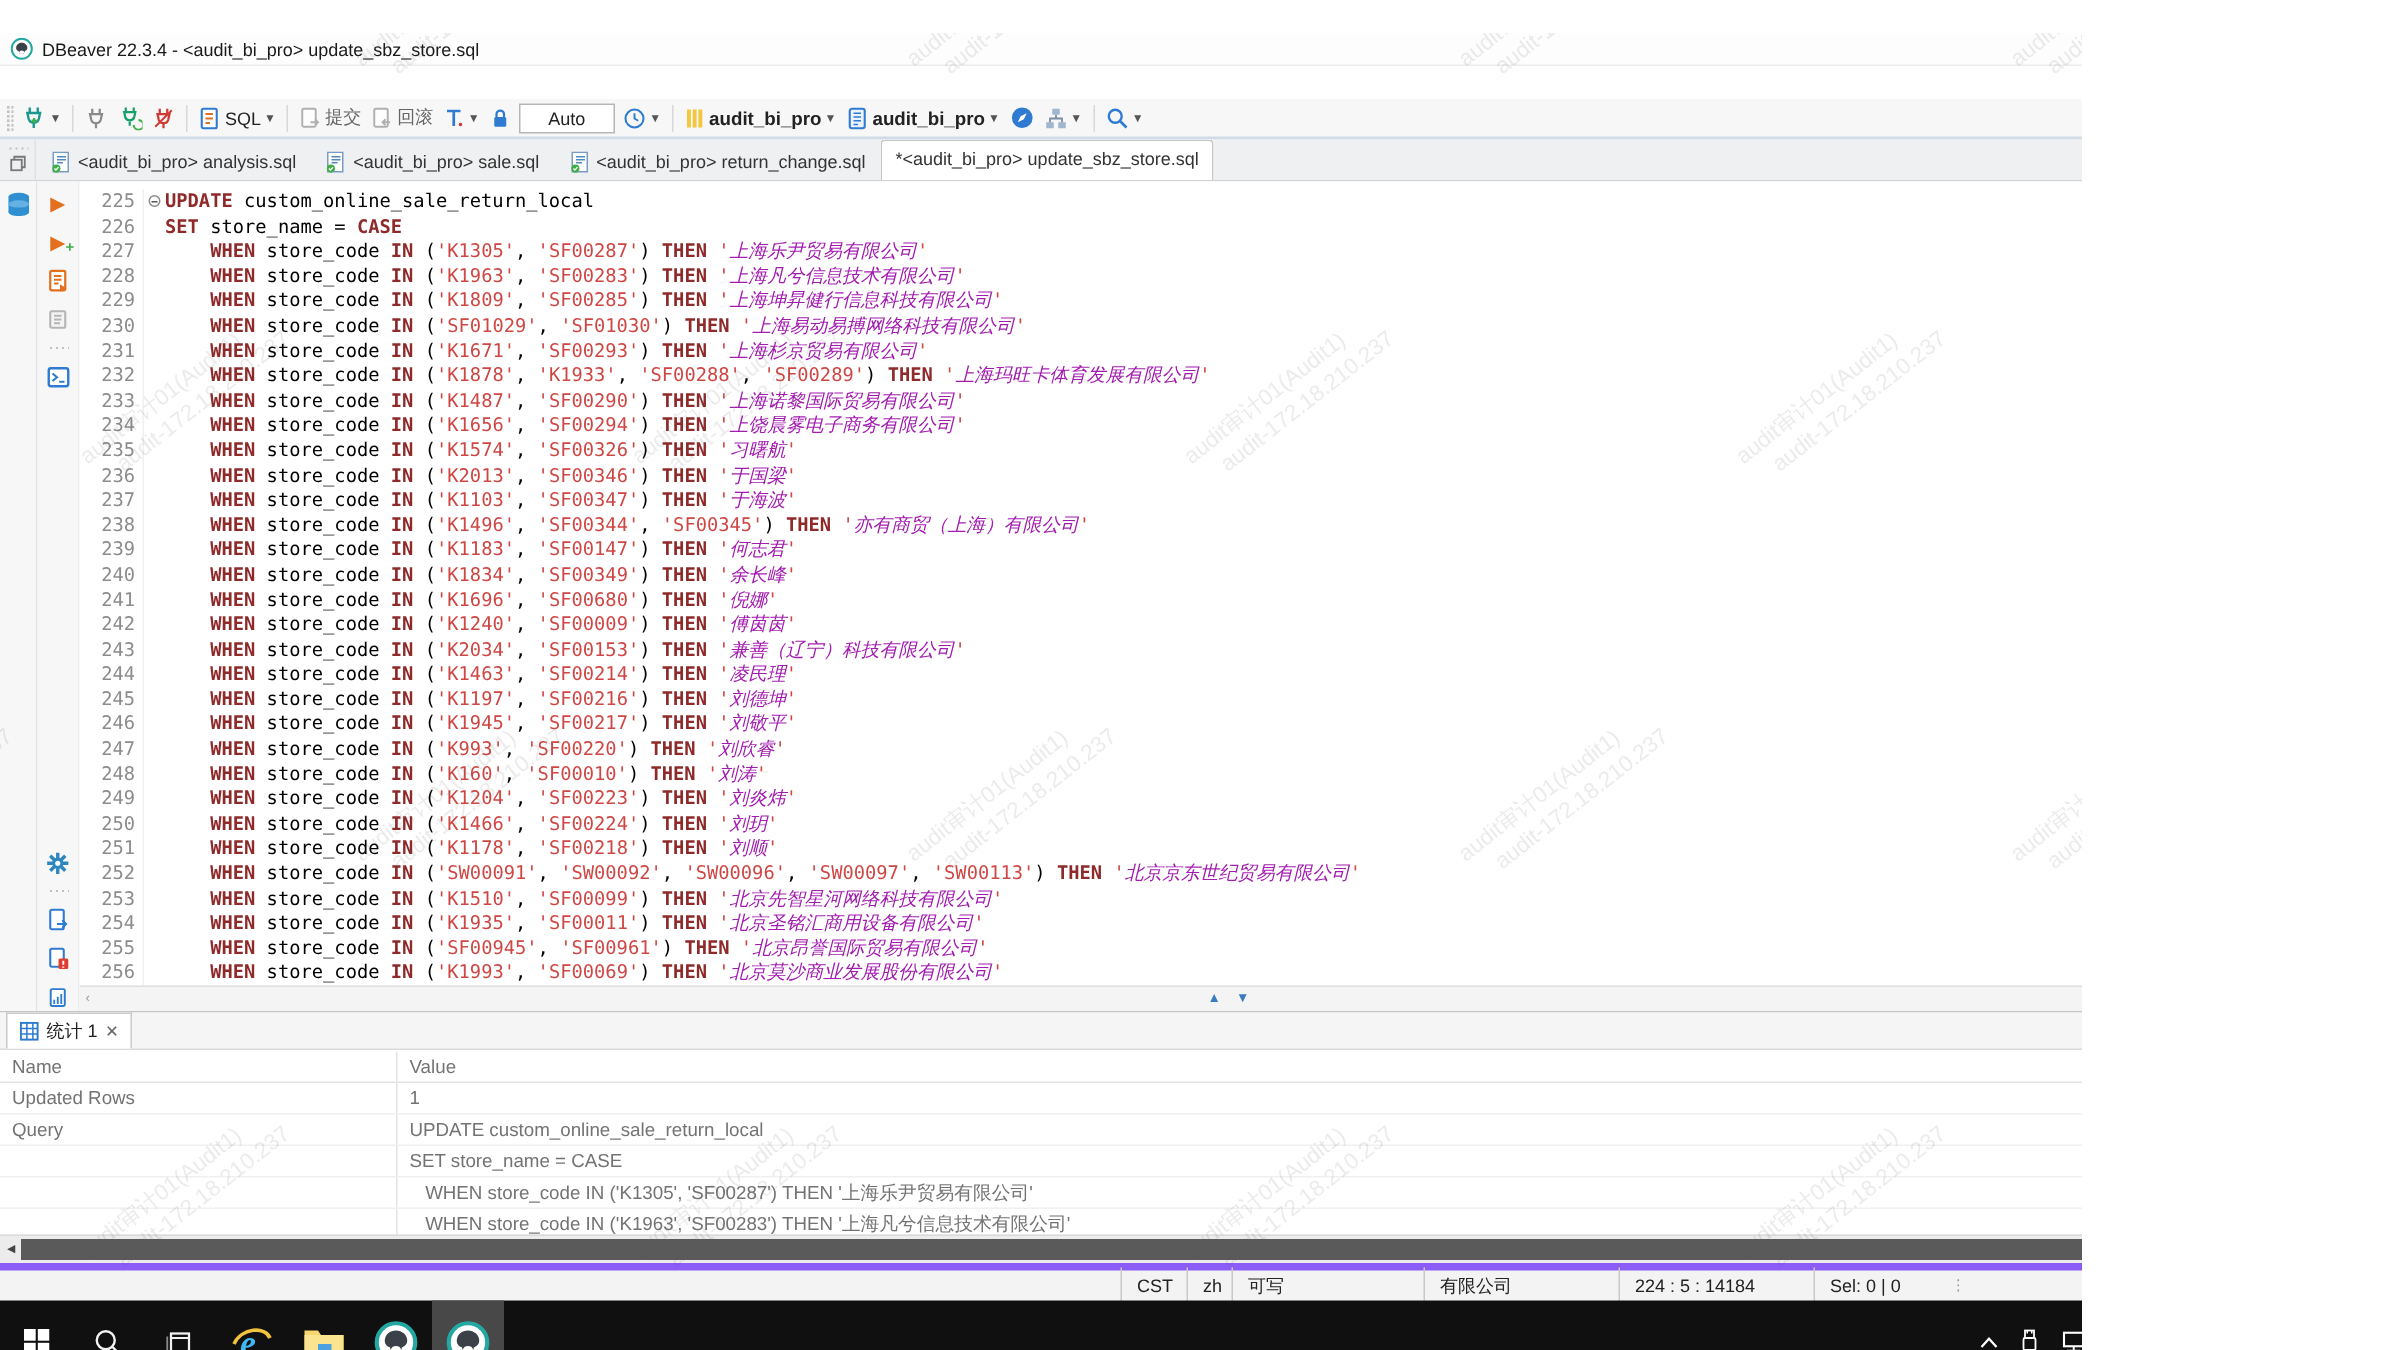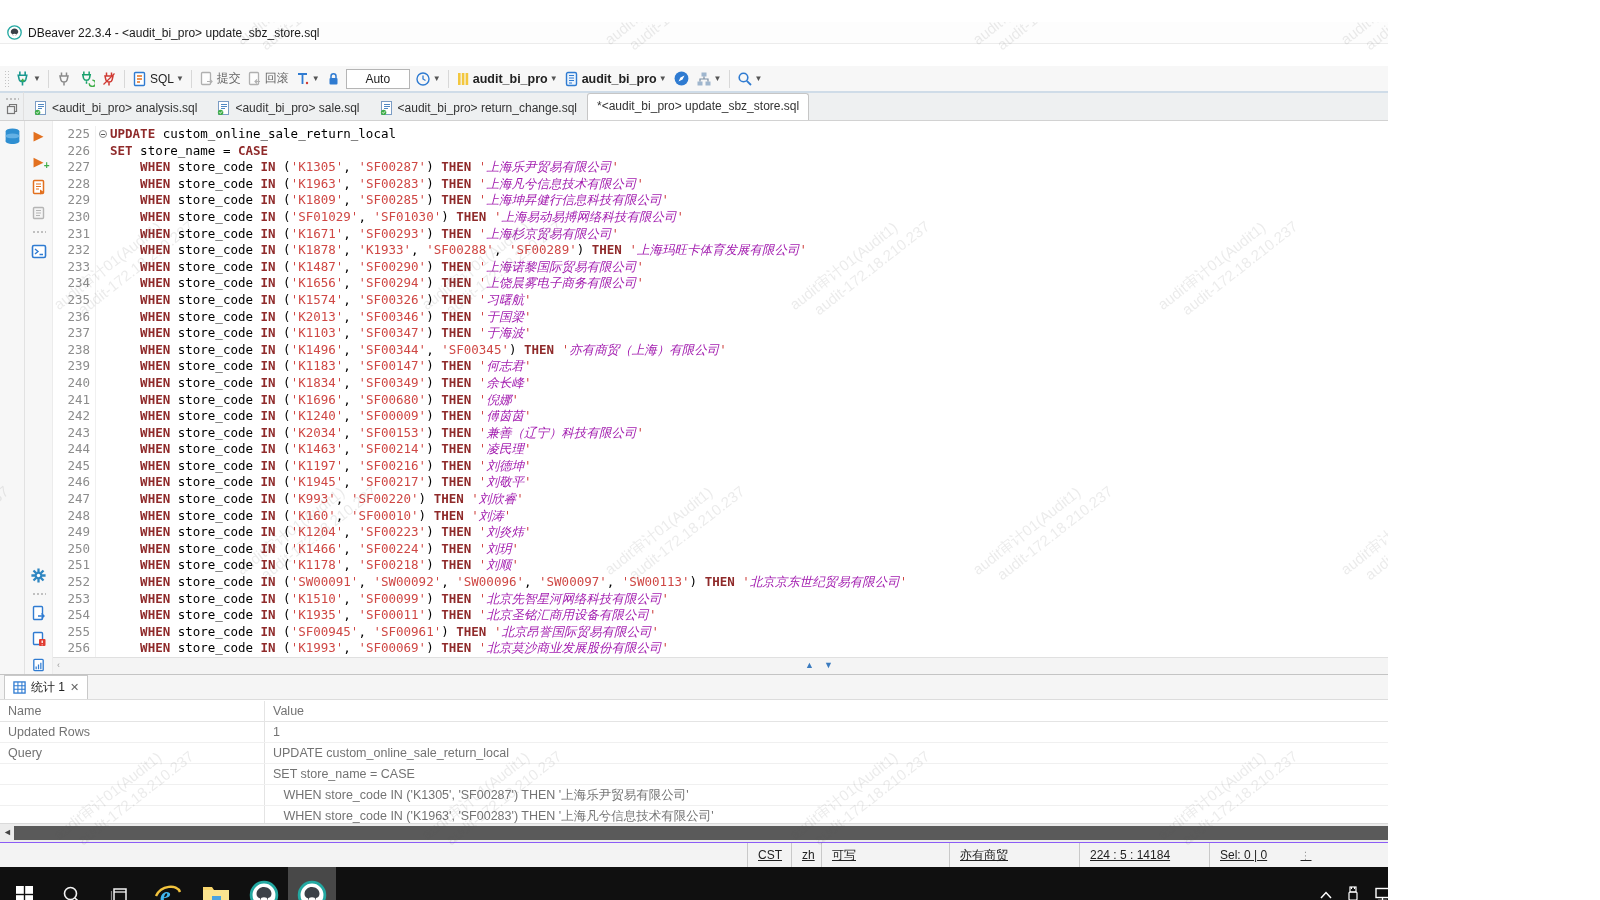--- a/index.html
+++ b/index.html
@@ -73,21 +73,21 @@
   .res-tab .close { color:#666; font-size:11px; }
   .res-table { position:absolute; left:0; top:26px; right:0; bottom:19px; overflow:hidden; font-size:12.5px; color:#737373; }
   .res-row { display:flex; height:21px; line-height:21px; border-bottom:1px solid #f0f0f0; }
   .res-name { width:265px; flex:none; padding-left:8px; border-right:1px solid #e4e4e4; white-space:pre; }
   .res-value { flex:1; padding-left:8px; white-space:pre; }
   .res-hscroll { position:absolute; left:0; bottom:0; width:1600px; height:19px; background:#ececec; border-top:1px solid #dadada; }
   .res-hs-thumb { position:absolute; left:14px; top:2px; width:1556px; height:14px; background:#5a5a5a; }
   .res-hs-arrow { position:absolute; top:3px; font-size:9px; color:#444; }
 
   
-  .statusbar { position:absolute; left:0; top:820px; width:1600px; height:25px; background:#f3f3f3; border-top:1px solid #8b5cf6; display:flex; align-items:center; font-size:12px; color:#222;text-decoration:underline; }
+  .statusbar { position:absolute; left:0; top:820px; width:1600px; height:25px; background:#f3f3f3; border-top:5px solid #8b5cf6; display:flex; align-items:center; font-size:12px; color:#222; }
   .sb-fill { flex:1; }
   .sb-seg { height:25px; line-height:24px; padding:0 10px; border-left:1px solid #c9c9c9; text-align:left; white-space:nowrap; }
   .sb-dots { width:18px; color:#999; text-align:center; font-size:10px; letter-spacing:1px; }
   .sb-tail { width:285px; }
 
   
   .taskbar { position:absolute; left:0; top:845px; width:1600px; height:55px; background:#101010; display:flex; align-items:stretch; z-index:30; }
   .tb-btn { width:48px; display:flex; align-items:center; justify-content:center; position:relative; }
   .tb-btn.active { background:#484848; }
   .tb-btn.active::after { content:""; position:absolute; left:6px; right:6px; bottom:0; height:2px; background:#76b9ed; }
@@ -479,21 +479,21 @@
       <div class="res-hs-thumb"></div>
     </div>
   </div>
 
   <div class="statusbar">
     <div class="sb-fill"></div>
     <div id="status-host" style="display:flex">
         <div class="sb-seg" style="width: 44px;">CST</div>
         <div class="sb-seg" style="width: 30px;">zh</div>
         <div class="sb-seg" style="width: 128px;">可写</div>
-        <div class="sb-seg" style="width: 130px;">亦有商贸</div>
+        <div class="sb-seg" style="width: 130px;">有限公司</div>
         <div class="sb-seg" style="width: 130px;">224 : 5 : 14184</div>
         <div class="sb-seg" style="width: 88px;">Sel: 0 | 0</div>
       </div>
     <div class="sb-dots">⋮</div>
     <div class="sb-tail"></div>
   </div>
 
   <div class="taskbar">
     <div class="tb-btn">
       <svg width="17" height="17" viewBox="0 0 17 17">

